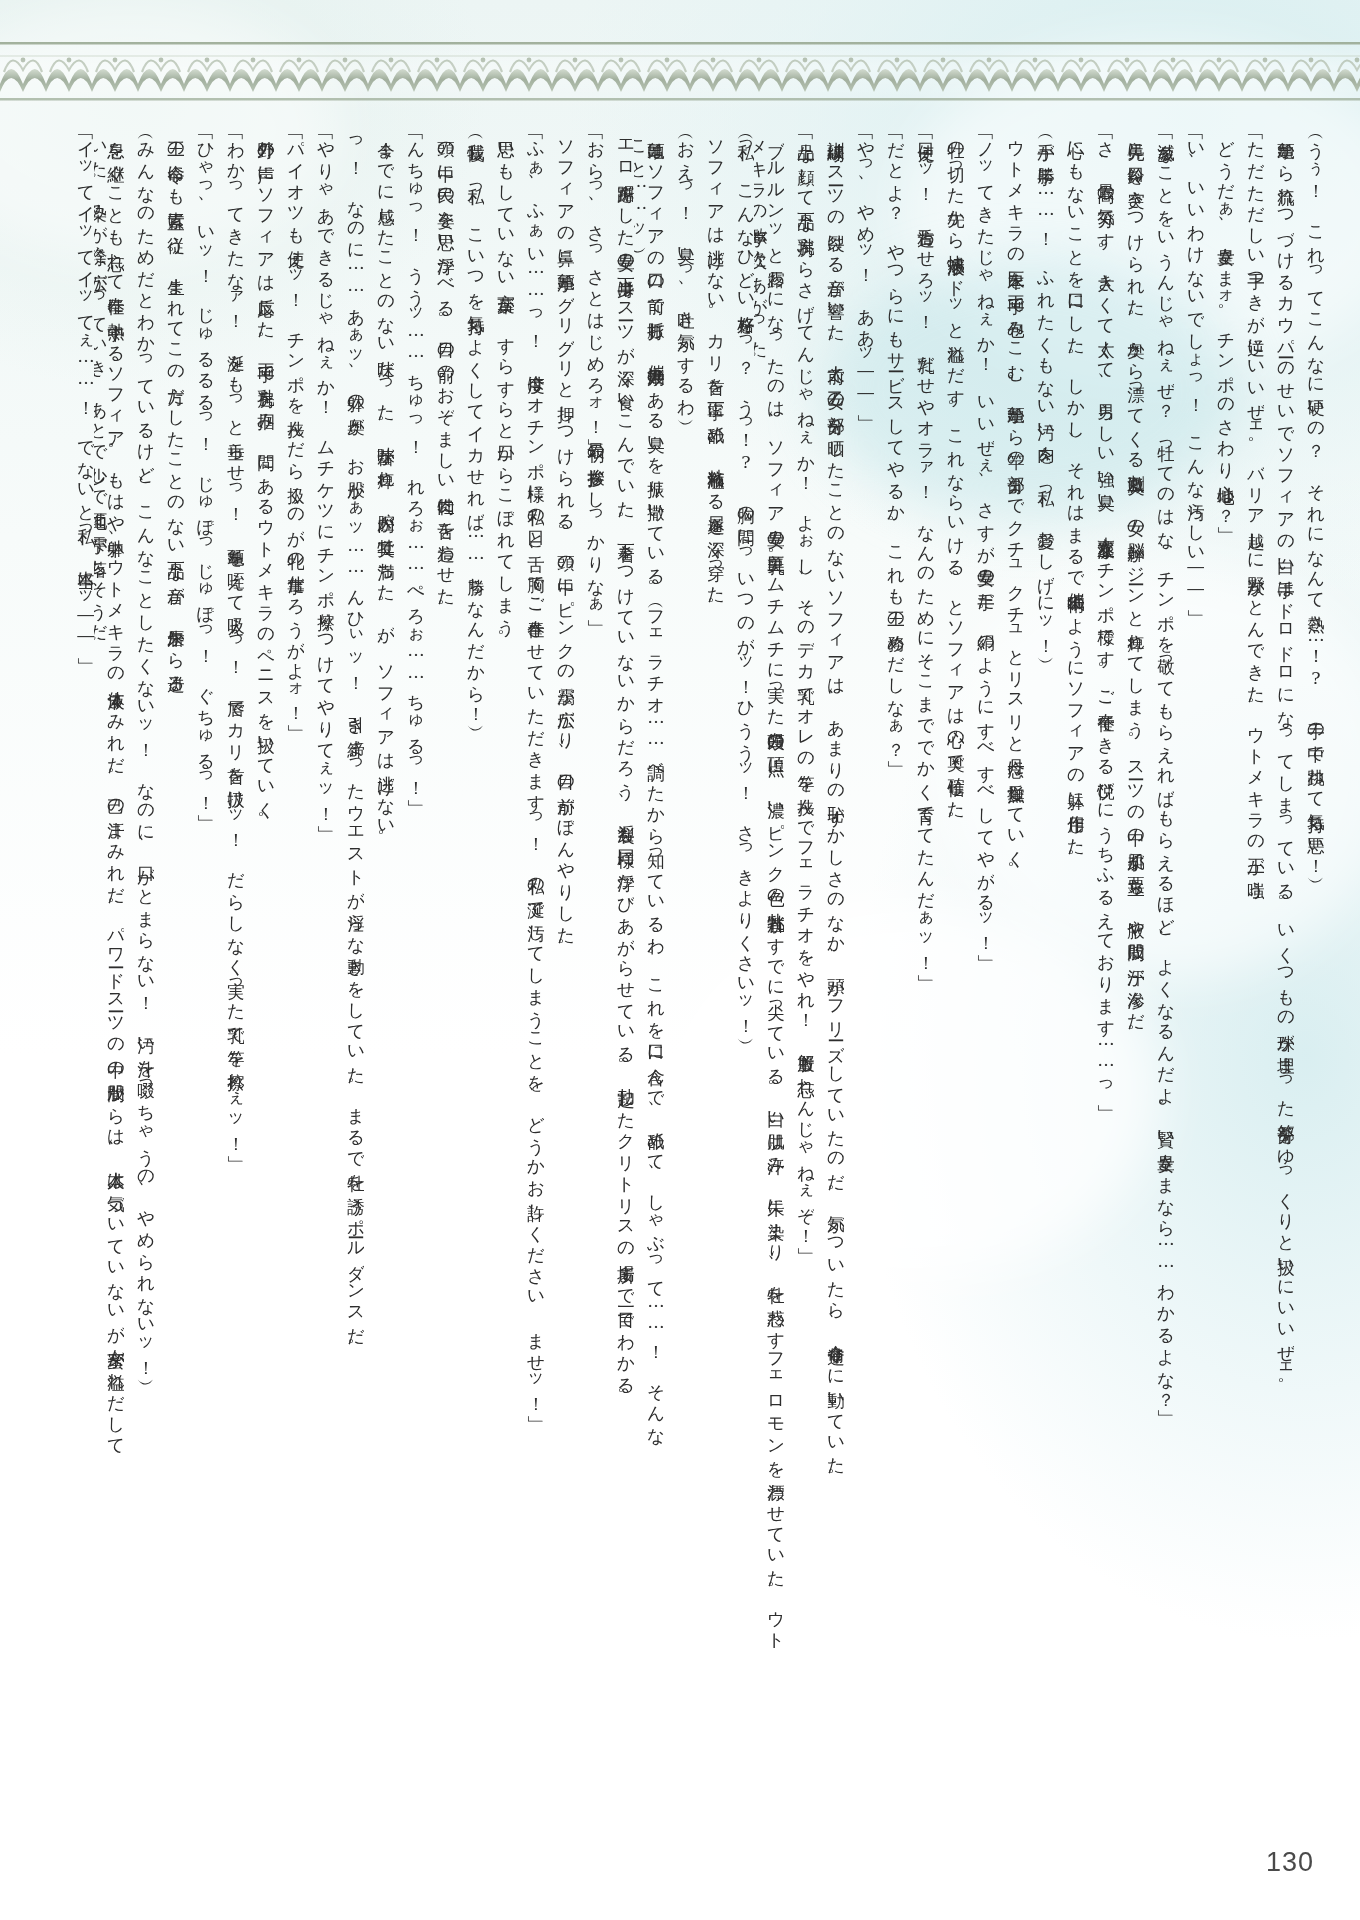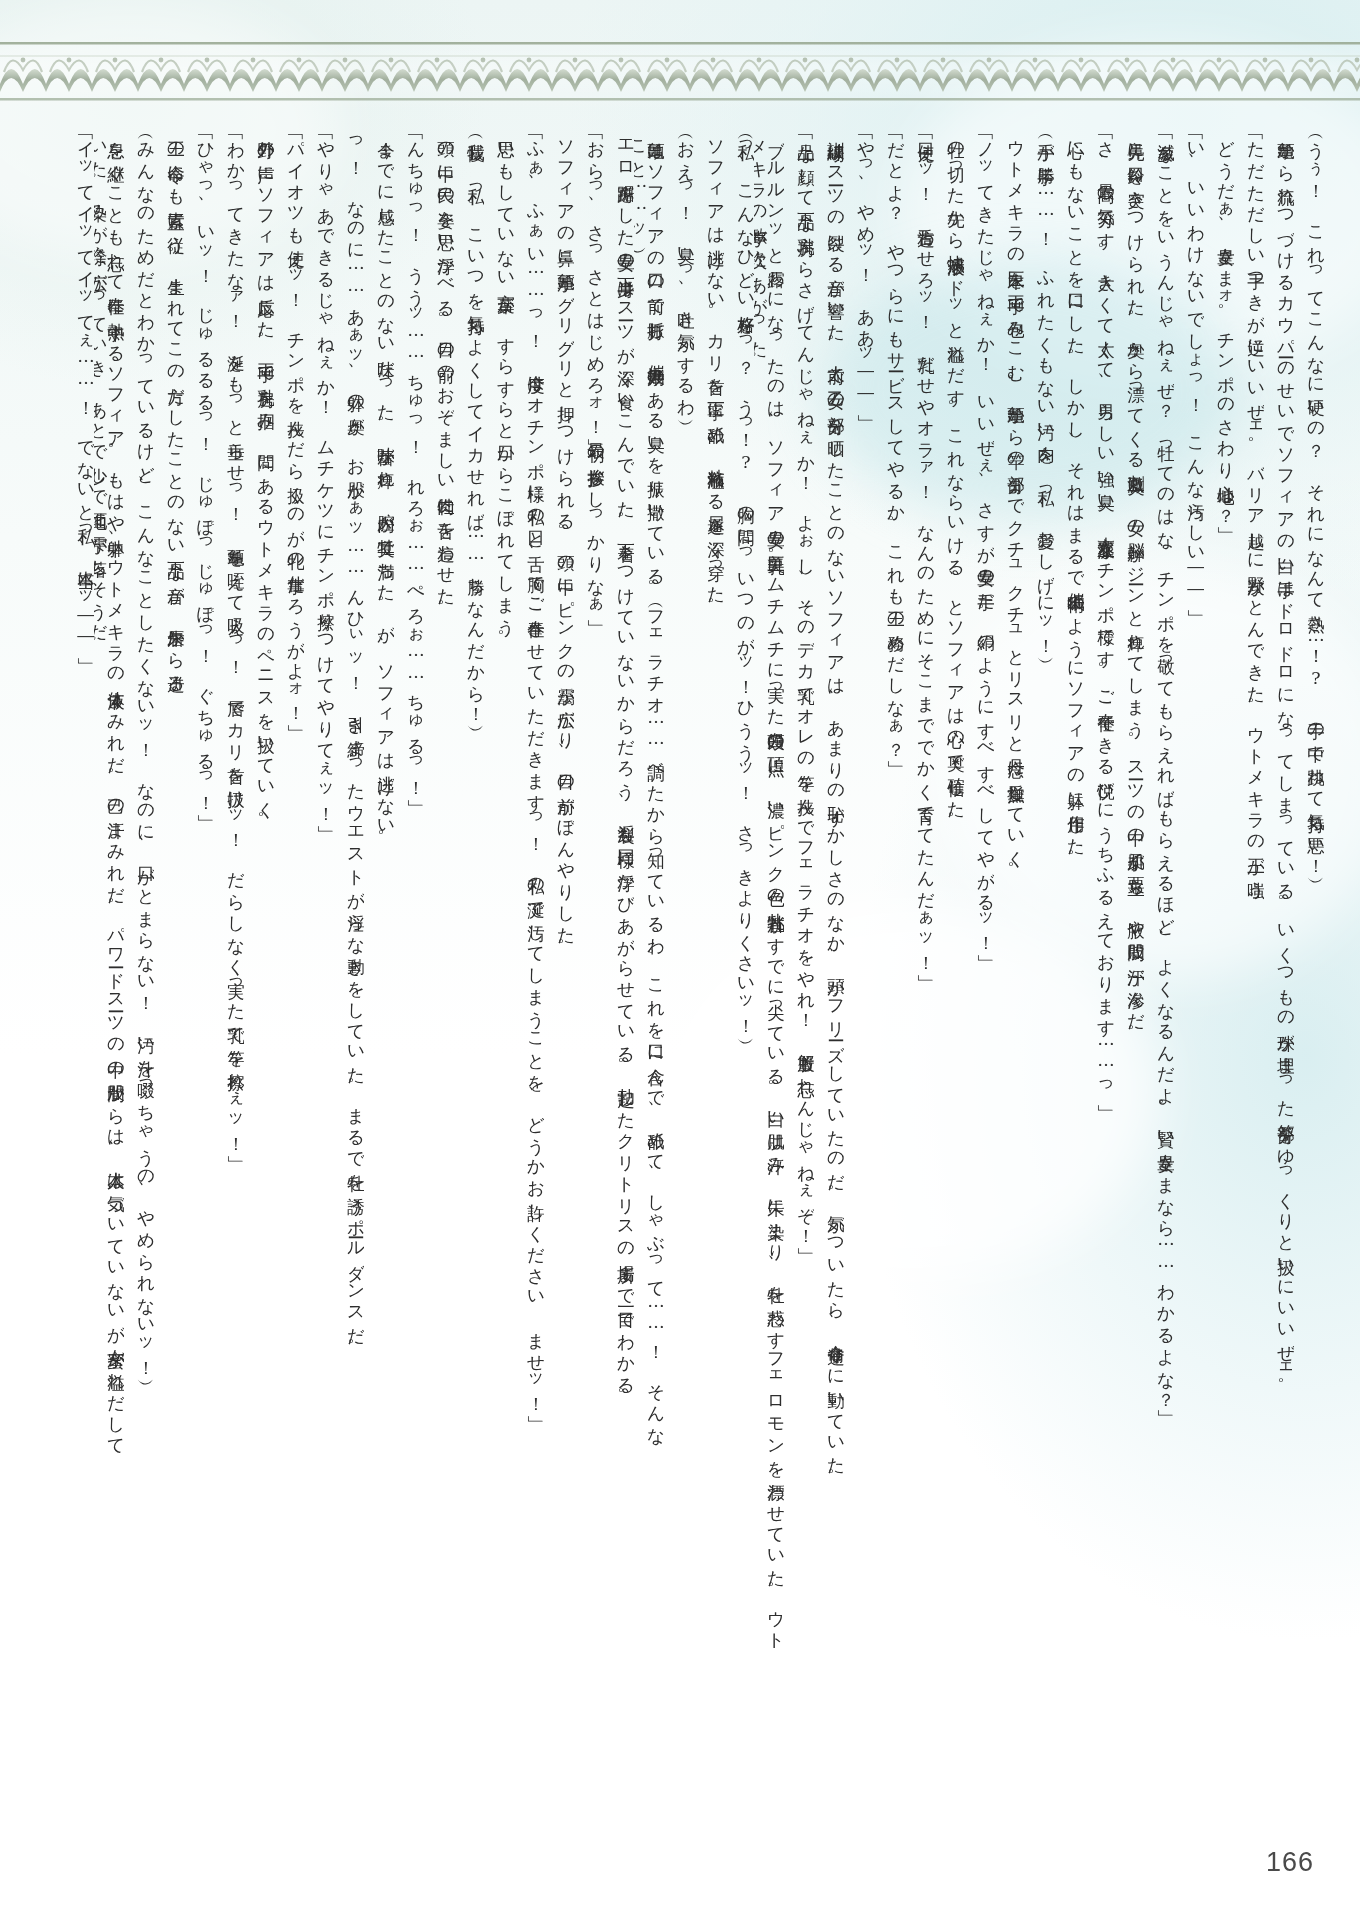--- a/index.html
+++ b/index.html
@@ -172,15 +172,15 @@
     <div class="col shortcol">「パイオツも使えッ！　チンポを挟んだら扱くのが牝の仕事だろうがよォ！」</div>
     <div class="col shortcol">外野の声にソフィアは反応した。両手で乳房を掴み、間にあるウトメキラのペニスを扱いていく。</div>
     <div class="col shortcol">「わかってきたなァ！　涎をもっと垂らせっ！　亀頭を咥えて吸えっ！　唇でカリ首を扱けッ！　だらしなく実った乳で竿を擦れぇッ！」</div>
     <div class="col shortcol">「ひゃっ、いッ！　じゅるるるっ！　じゅぽっじゅぽっ！　ぐちゅるっ！」</div>
     <div class="col shortcol">王の命令にも素直に従う。生まれてこの方だしたことのない下品な音が、朱唇から迸る。</div>
     <div class="col shortcol">（みんなのためだとわかっているけど、こんなことしたくないッ！　なのに、口がとまらない！　汚い汁を啜っちゃうの、やめられないッ！）</div>
     <div class="col shortcol">息を継ぐことも忘れて奉仕に熱中するソフィア。もはや躰中、ウトメキラの体液まみれだ。己の汗まみれだ。パワードスーツの中の股間からは、本人は気づいていないが女蜜が溢れだしていた。染みが徐々に広がっていき、あとで少しで地面に雫が落ちそうだ。</div>
     <div class="col shortcol">「イッてイッてイッてぇ……！　でないと私っ、本当にッ――」</div>
   </div>
 
-  <div id="page-number">166</div>
+  <div id="page-number">130</div>
 
 </div>
 
 </body></html>

